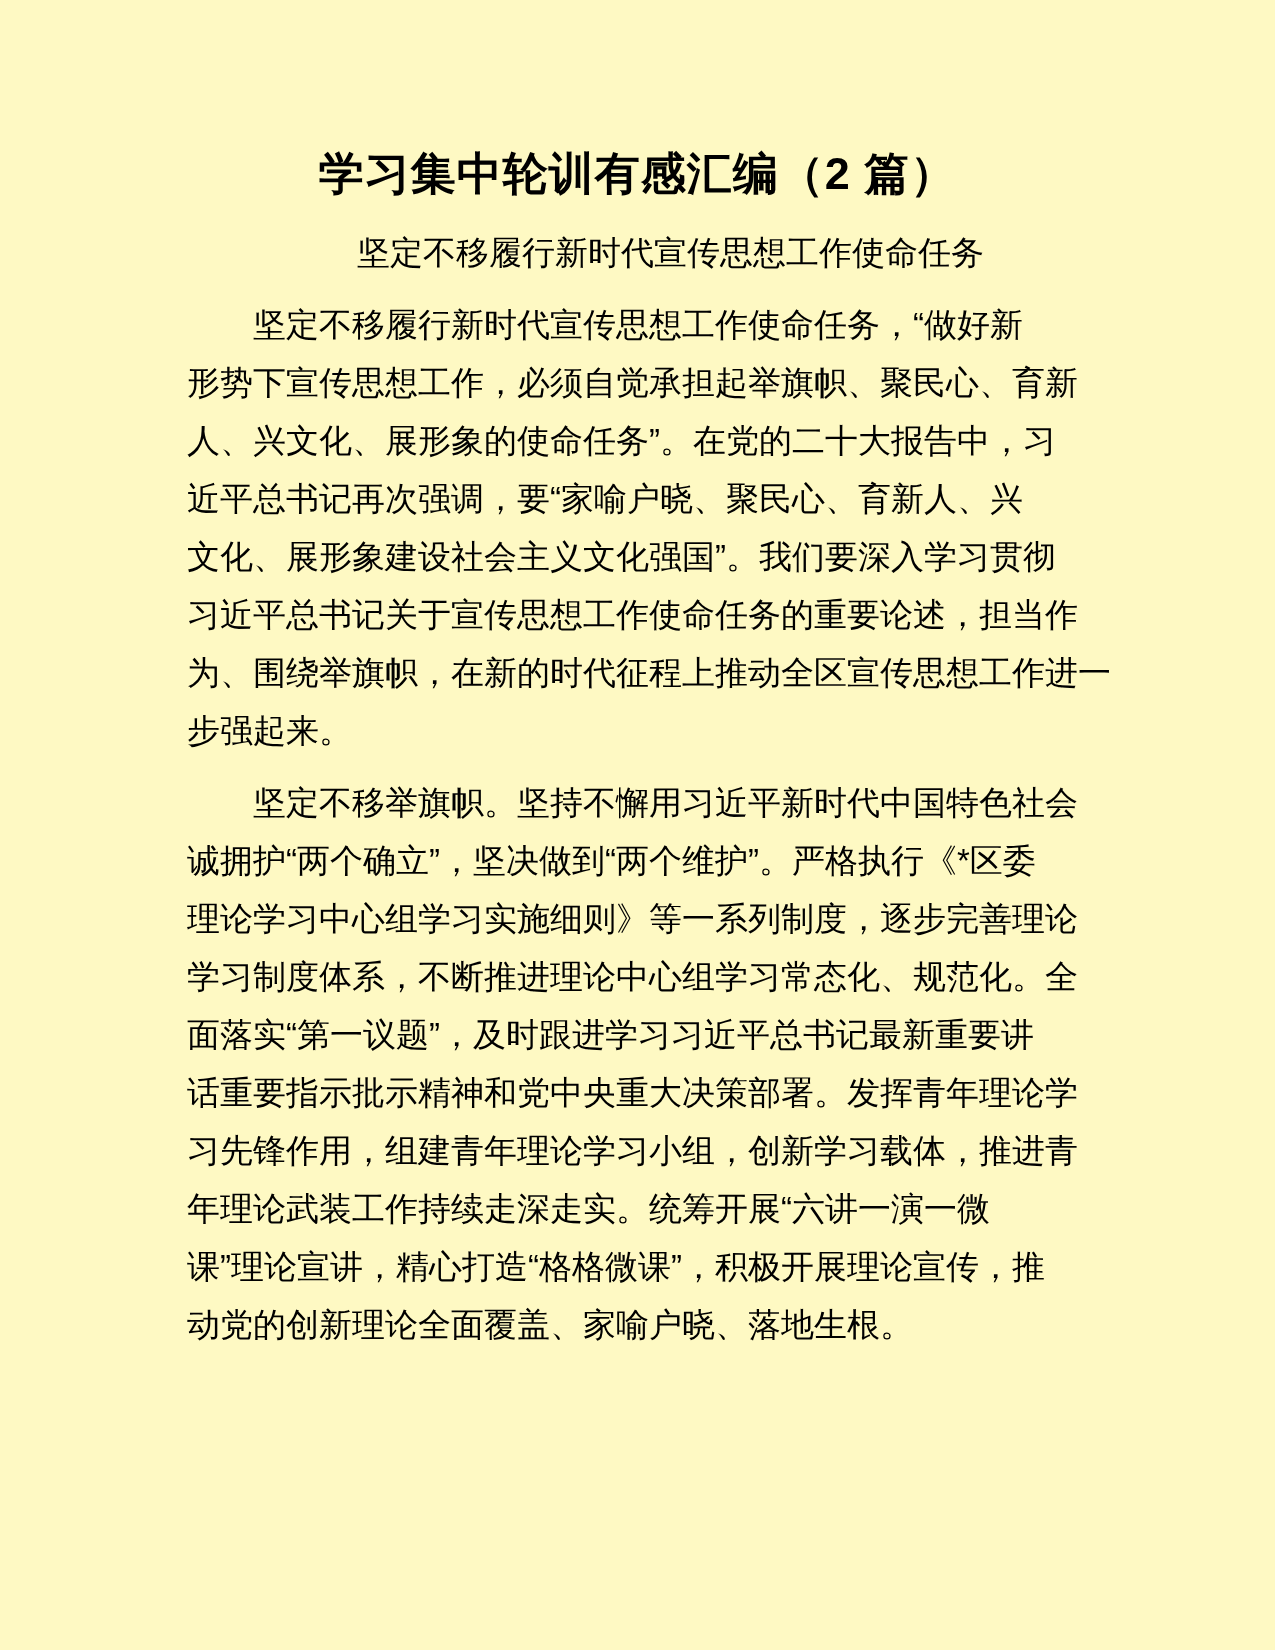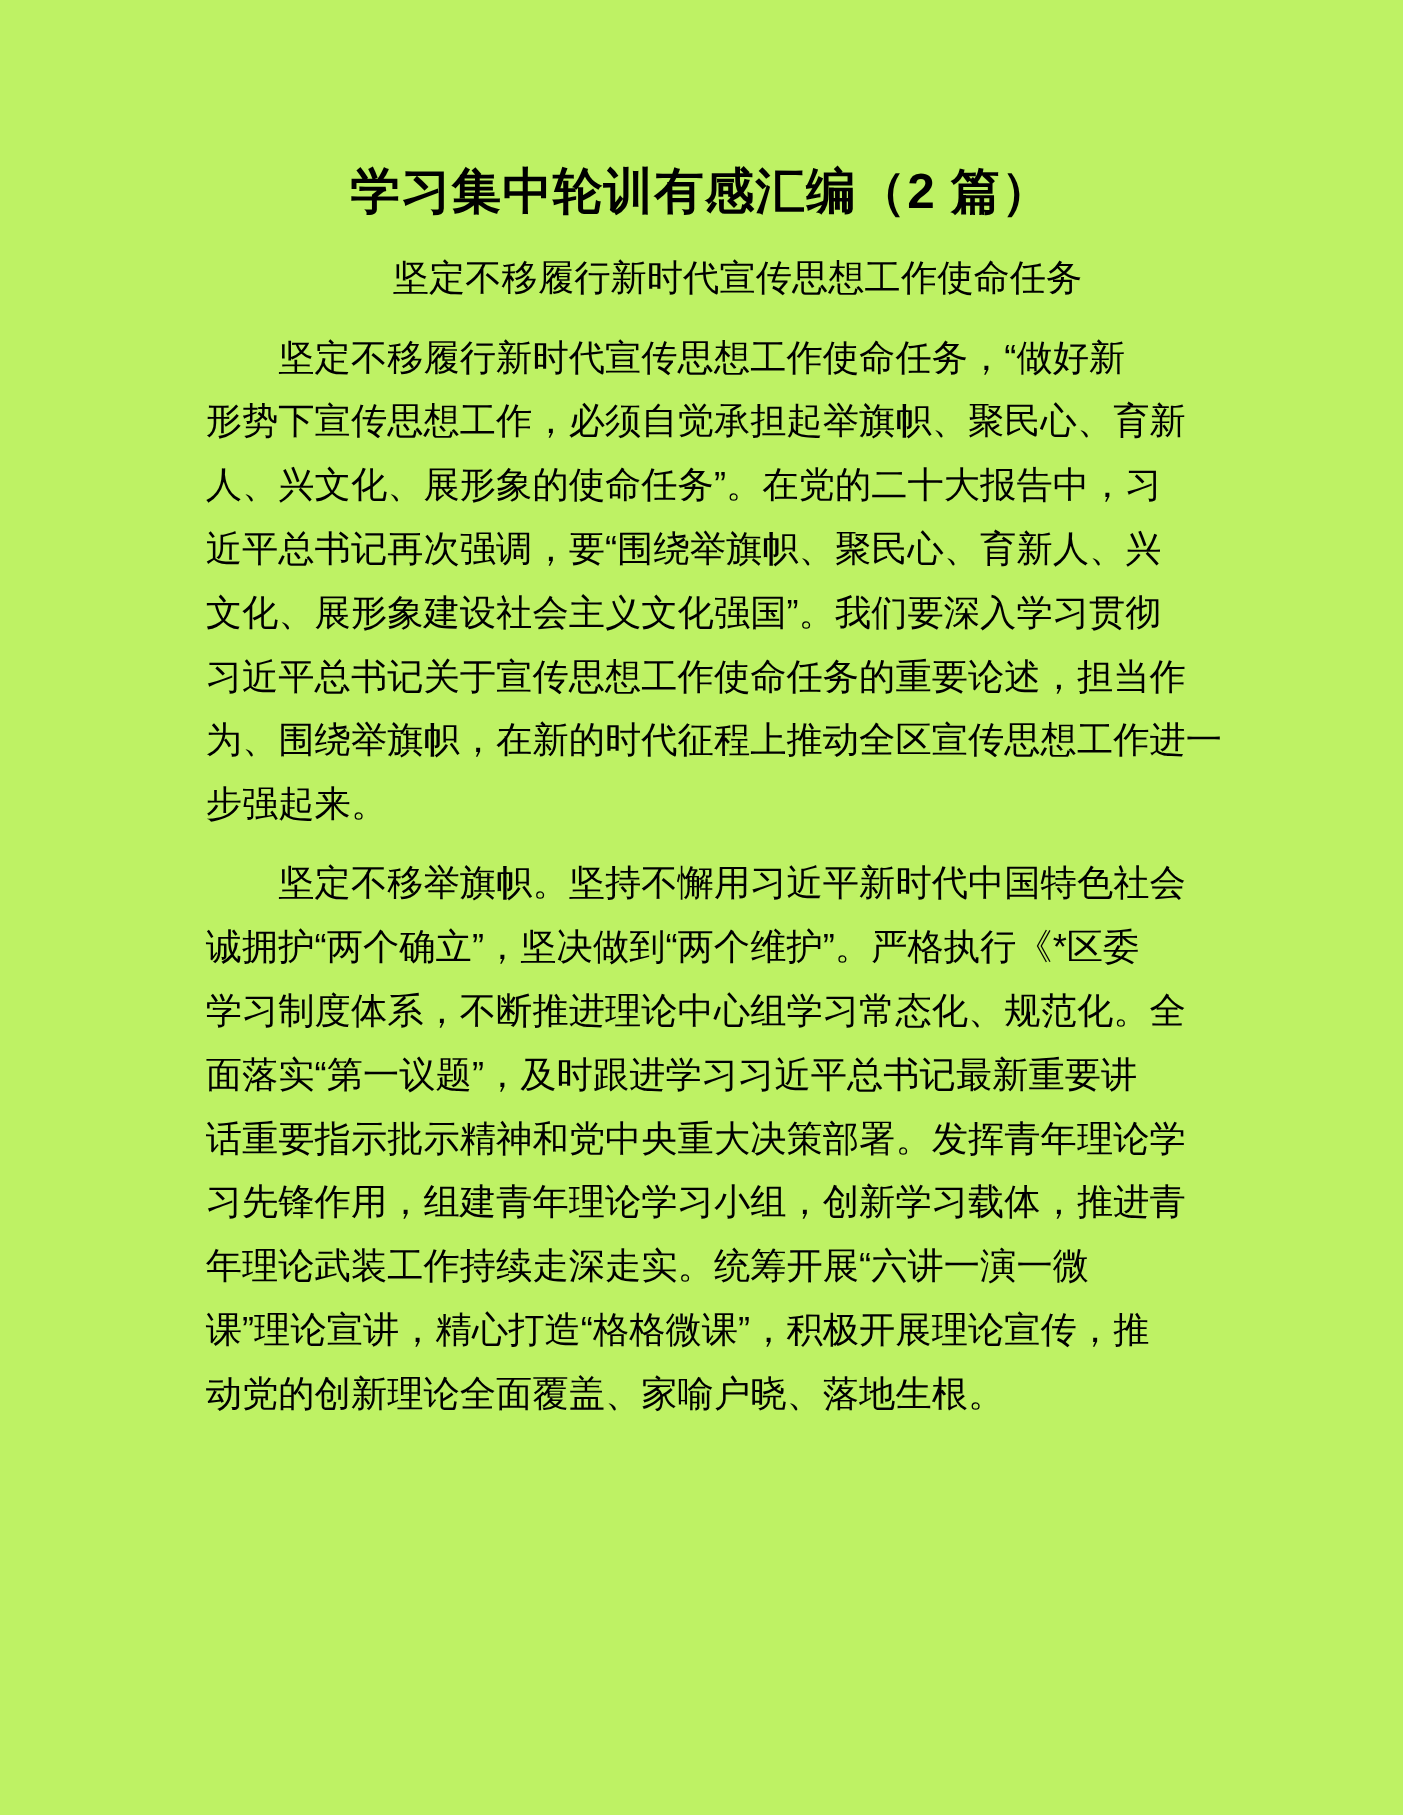--- a/index.html
+++ b/index.html
@@ -10,21 +10,21 @@
     width: 1275px;
     height: 1650px;
     background: #ffffff;
     font-family: "Liberation Sans", "DejaVu Sans", sans-serif;
     color: #000000;
   }
   .page {
     position: relative;
     width: 1275px;
     height: 1650px;
-    background: #bef264;
+    background: #fef9c3;
     overflow: hidden;
   }
   .content {
     padding: 138px 187px 0 187px;
   }
   .doc-title {
     margin: 0;
     font-size: 45px;
     font-weight: bold;
     line-height: 72px;
@@ -57,29 +57,30 @@
 
 <div class="page">
   <div class="content">
     <h1 class="doc-title">学习集中轮训有感汇编（2 篇）</h1>
     <div class="section-heading">坚定不移履行新时代宣传思想工作使命任务</div>
     <div>
         <div class="paragraph">
           <div class="line first">坚定不移履行新时代宣传思想工作使命任务，“做好新</div>
           <div class="line">形势下宣传思想工作，必须自觉承担起举旗帜、聚民心、育新</div>
           <div class="line">人、兴文化、展形象的使命任务”。在党的二十大报告中，习</div>
-          <div class="line">近平总书记再次强调，要“围绕举旗帜、聚民心、育新人、兴</div>
+          <div class="line">近平总书记再次强调，要“家喻户晓、聚民心、育新人、兴</div>
           <div class="line">文化、展形象建设社会主义文化强国”。我们要深入学习贯彻</div>
           <div class="line">习近平总书记关于宣传思想工作使命任务的重要论述，担当作</div>
           <div class="line">为、围绕举旗帜，在新的时代征程上推动全区宣传思想工作进一</div>
           <div class="line">步强起来。</div>
         </div>
         <div class="paragraph">
           <div class="line first">坚定不移举旗帜。坚持不懈用习近平新时代中国特色社会</div>
           <div class="line">诚拥护“两个确立”，坚决做到“两个维护”。严格执行《*区委</div>
+          <div class="line">理论学习中心组学习实施细则》等一系列制度，逐步完善理论</div>
           <div class="line">学习制度体系，不断推进理论中心组学习常态化、规范化。全</div>
           <div class="line">面落实“第一议题”，及时跟进学习习近平总书记最新重要讲</div>
           <div class="line">话重要指示批示精神和党中央重大决策部署。发挥青年理论学</div>
           <div class="line">习先锋作用，组建青年理论学习小组，创新学习载体，推进青</div>
           <div class="line">年理论武装工作持续走深走实。统筹开展“六讲一演一微</div>
           <div class="line">课”理论宣讲，精心打造“格格微课”，积极开展理论宣传，推</div>
           <div class="line">动党的创新理论全面覆盖、家喻户晓、落地生根。</div>
         </div>
       </div>
   </div>

